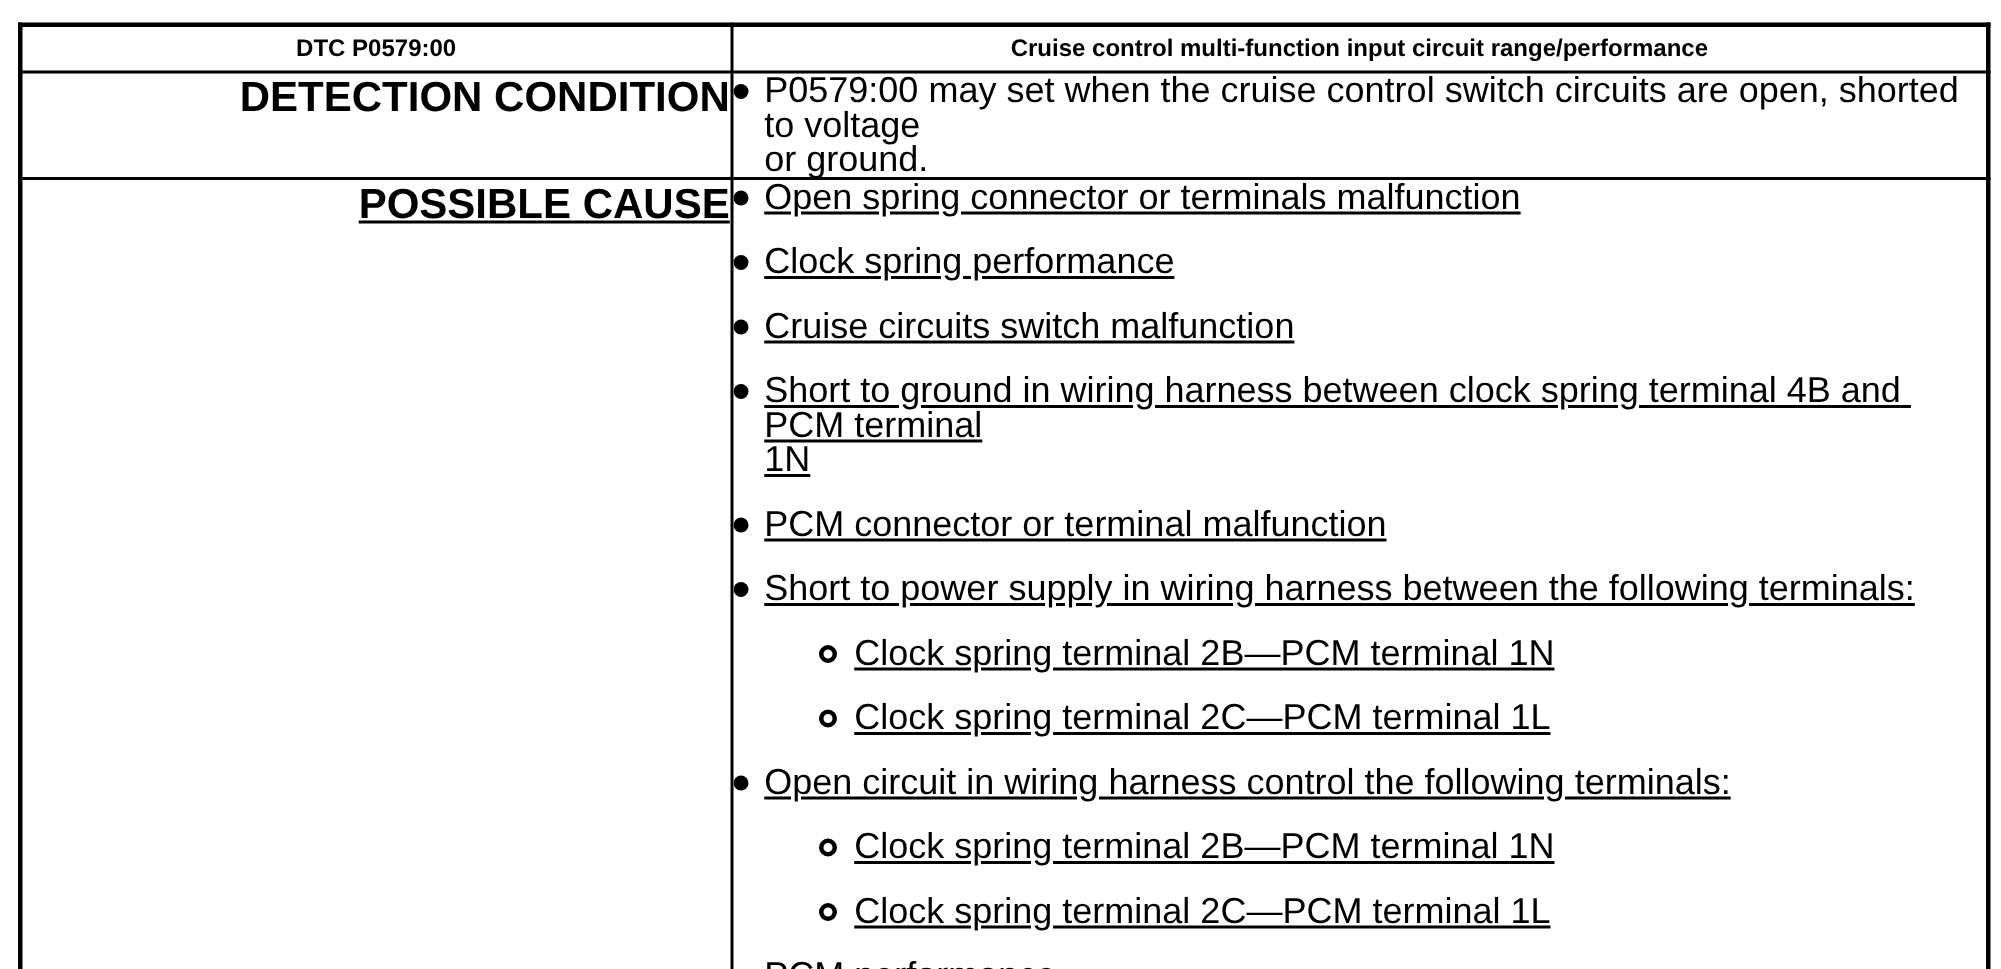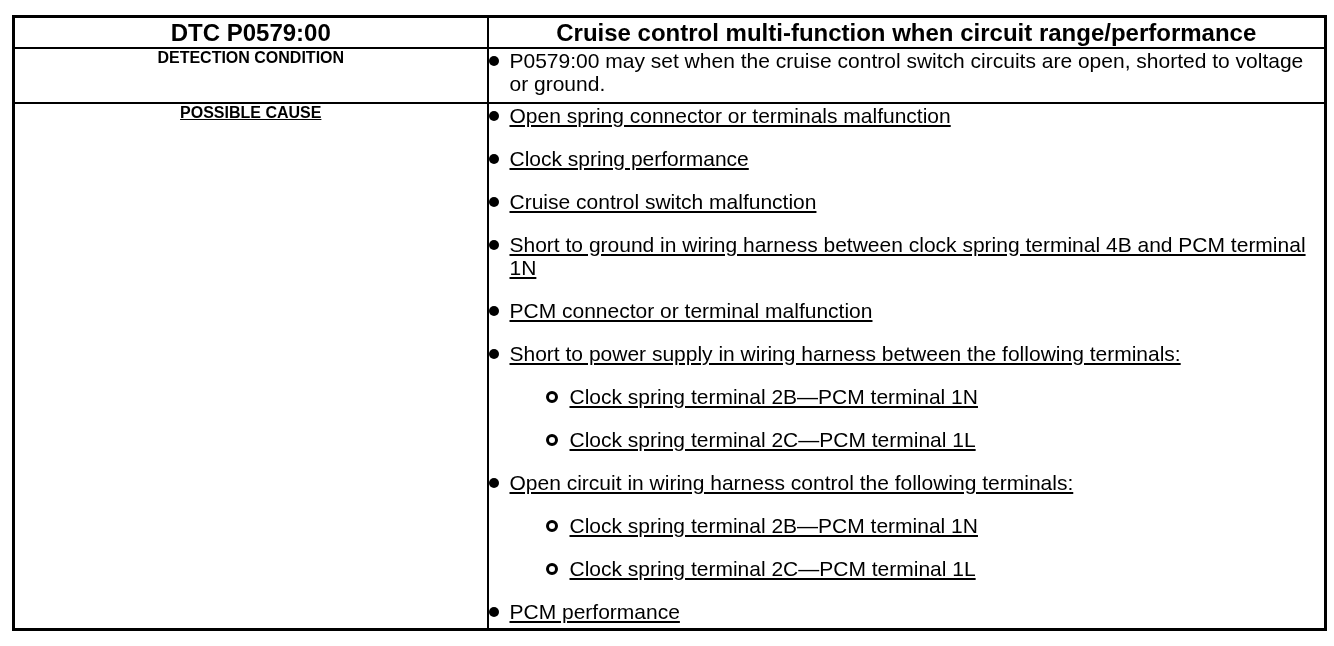--- a/index.html
+++ b/index.html
@@ -28,50 +28,50 @@
     border: 2px solid #000000;
     padding: 0;
     vertical-align: top;
     overflow: hidden;
   }
   col.c1 { width: 474px; }
   col.c2 { width: 838px; }
 
   th.hdr-cell {
     height: 29px;
-    font-size: 24px;
+    font-size: 16px;
     font-weight: bold;
     text-align: center;
     vertical-align: middle;
     line-height: 29px;
     white-space: nowrap;
   }
   td.row-label {
-    font-size: 16px;
+    font-size: 28px;
     font-weight: bold;
     vertical-align: middle;
-    text-align: center;
+    text-align: right;
     padding-left: 1px;
     white-space: nowrap;
   }
   tr.detection-row td { height: 53px; }
   tr.cause-row td     { height: 524px; text-decoration: underline; }
 
   td.row-content {
     padding: 6px 8px 0 39px;
   }
   ul.blist {
     list-style: none;
     margin: 0;
     padding: 0;
   }
   ul.blist li {
     display: flex;
     align-items: flex-start;
-    font-size: 21px;
+    font-size: 24px;
     line-height: 23px;
     margin: 0 0 20px 0;
   }
   ul.blist li:last-child { margin-bottom: 0; }
   ul.blist li.sub { margin-left: 57px; }
 
   .bullet {
     flex: 0 0 auto;
     width: 10px;
     height: 10px;
@@ -97,21 +97,21 @@
 <div class="page">
   <table class="dtc-table">
     <colgroup>
         <col class="c1">
         <col class="c2">
       </colgroup>
 
     <tbody>
         <tr>
       <th class="hdr-cell">DTC P0579:00</th>
-      <th class="hdr-cell">Cruise control multi-function when circuit range/performance</th>
+      <th class="hdr-cell">Cruise control multi-function input circuit range/performance</th>
     </tr>
 
     <tr class="detection-row">
       <td class="row-label">DETECTION CONDITION</td>
       <td class="row-content">
         <ul class="blist">
           <li>
             <span class="bullet"></span>
             <span class="txt">P0579:00 may set when the cruise control switch circuits are open, shorted to voltage
 or ground.</span>
@@ -127,21 +127,21 @@
           <li>
             <span class="bullet"></span>
             <span class="txt">Open spring connector or terminals malfunction</span>
           </li>
           <li>
             <span class="bullet"></span>
             <span class="txt">Clock spring performance</span>
           </li>
           <li>
             <span class="bullet"></span>
-            <span class="txt">Cruise control switch malfunction</span>
+            <span class="txt">Cruise circuits switch malfunction</span>
           </li>
           <li>
             <span class="bullet"></span>
             <span class="txt">Short to ground in wiring harness between clock spring terminal 4B and PCM terminal
 1N</span>
           </li>
           <li>
             <span class="bullet"></span>
             <span class="txt">PCM connector or terminal malfunction</span>
           </li>

